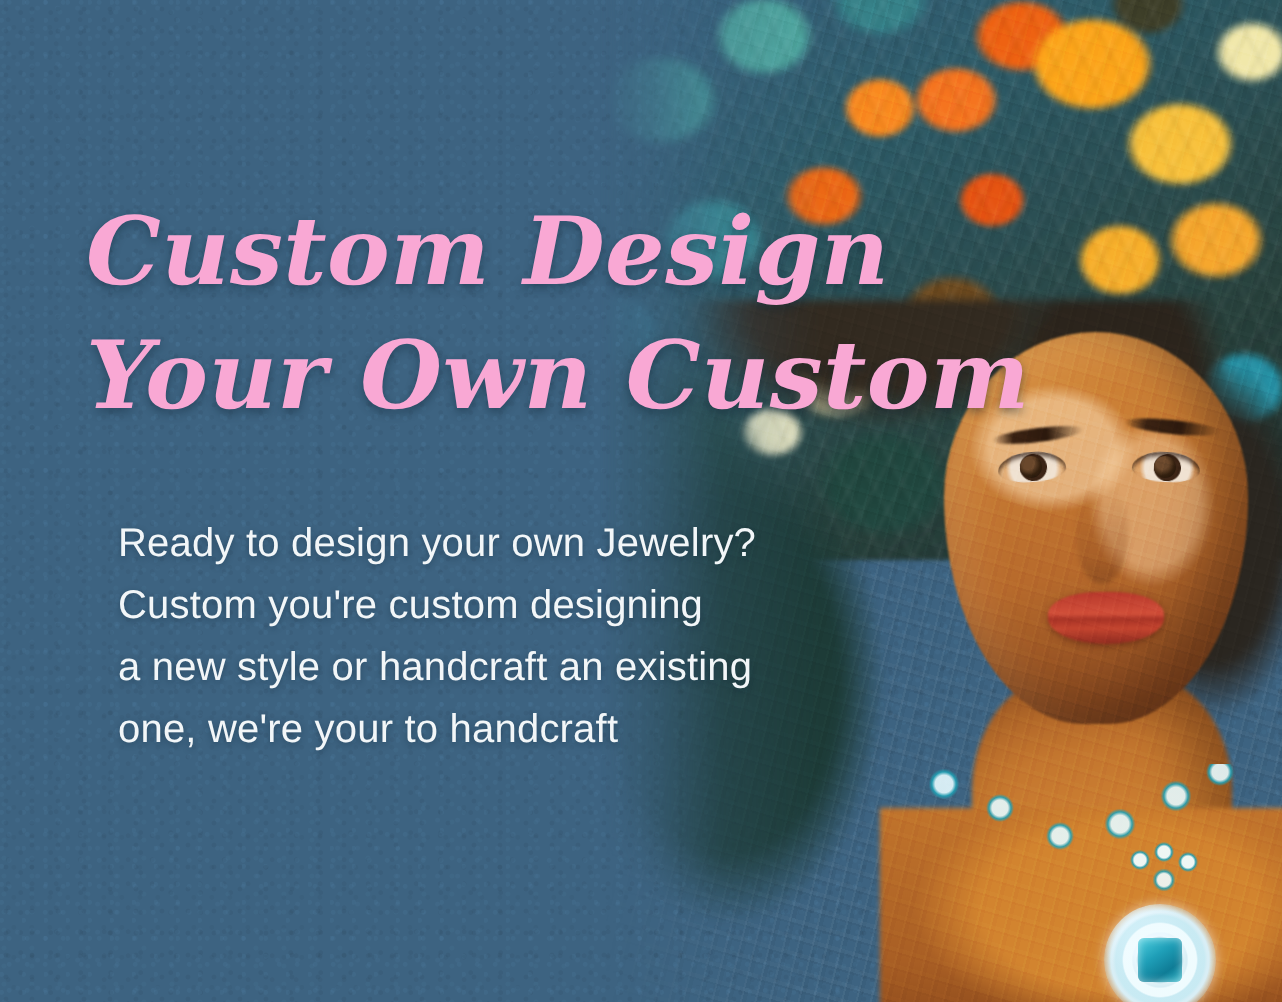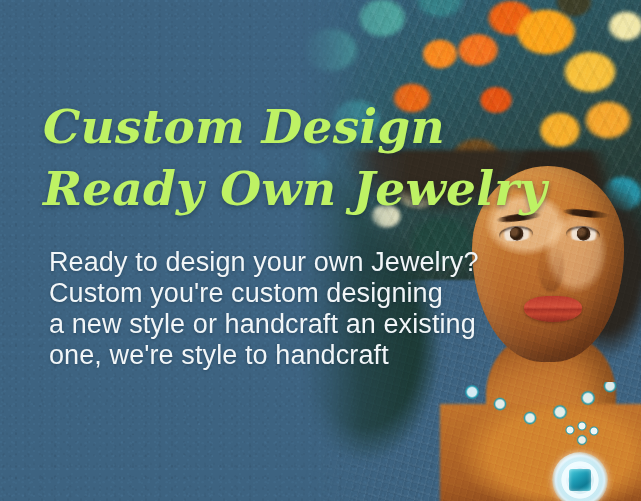--- a/index.html
+++ b/index.html
@@ -238,31 +238,31 @@
   }
   .headline {
     margin: 0;
     padding-top: 96px;
     font-family: "DejaVu Serif", "Liberation Serif", serif;
     font-style: italic;
     font-weight: 700;
     font-size: 47px;
     line-height: 62px;
     letter-spacing: .2px;
-    color: #bef264;
+    color: #f9a8d4;
     text-shadow: 0 2px 5px rgba(16,38,54,.45);
     white-space: nowrap;
   }
   .headline .hl-line { display: block; }
   .blurb {
-    margin: 6px;
+    margin: 16px;
     padding-top: 21px;
     font-family: "Liberation Sans", sans-serif;
     font-weight: 300;
-    font-size: 27px;
+    font-size: 20px;
     line-height: 31px;
     color: #f2f6f8;
     letter-spacing: .1px;
     text-shadow: 0 1px 3px rgba(16,38,54,.4);
     white-space: nowrap;
   }
   .blurb .b-line { display: block; }
 </style>
 </head>
 <body>
@@ -296,23 +296,23 @@
 
   <div class="necklace">
     <div class="clusters"></div>
     <div class="crown"></div>
     <div class="pendant"></div>
   </div>
 
   <div class="copy">
     <h1 class="headline">
       <span class="hl-line">Custom Design</span>
-      <span class="hl-line">Ready Own Jewelry</span>
+      <span class="hl-line">Your Own Custom</span>
     </h1>
     <p class="blurb">
       <span class="b-line">Ready to design your own Jewelry?</span>
       <span class="b-line">Custom you're custom designing</span>
       <span class="b-line">a new style or handcraft an existing</span>
-      <span class="b-line">one, we're style to handcraft</span>
+      <span class="b-line">one, we're your to handcraft</span>
     </p>
   </div>
 
 </div>
 
 </body></html>

